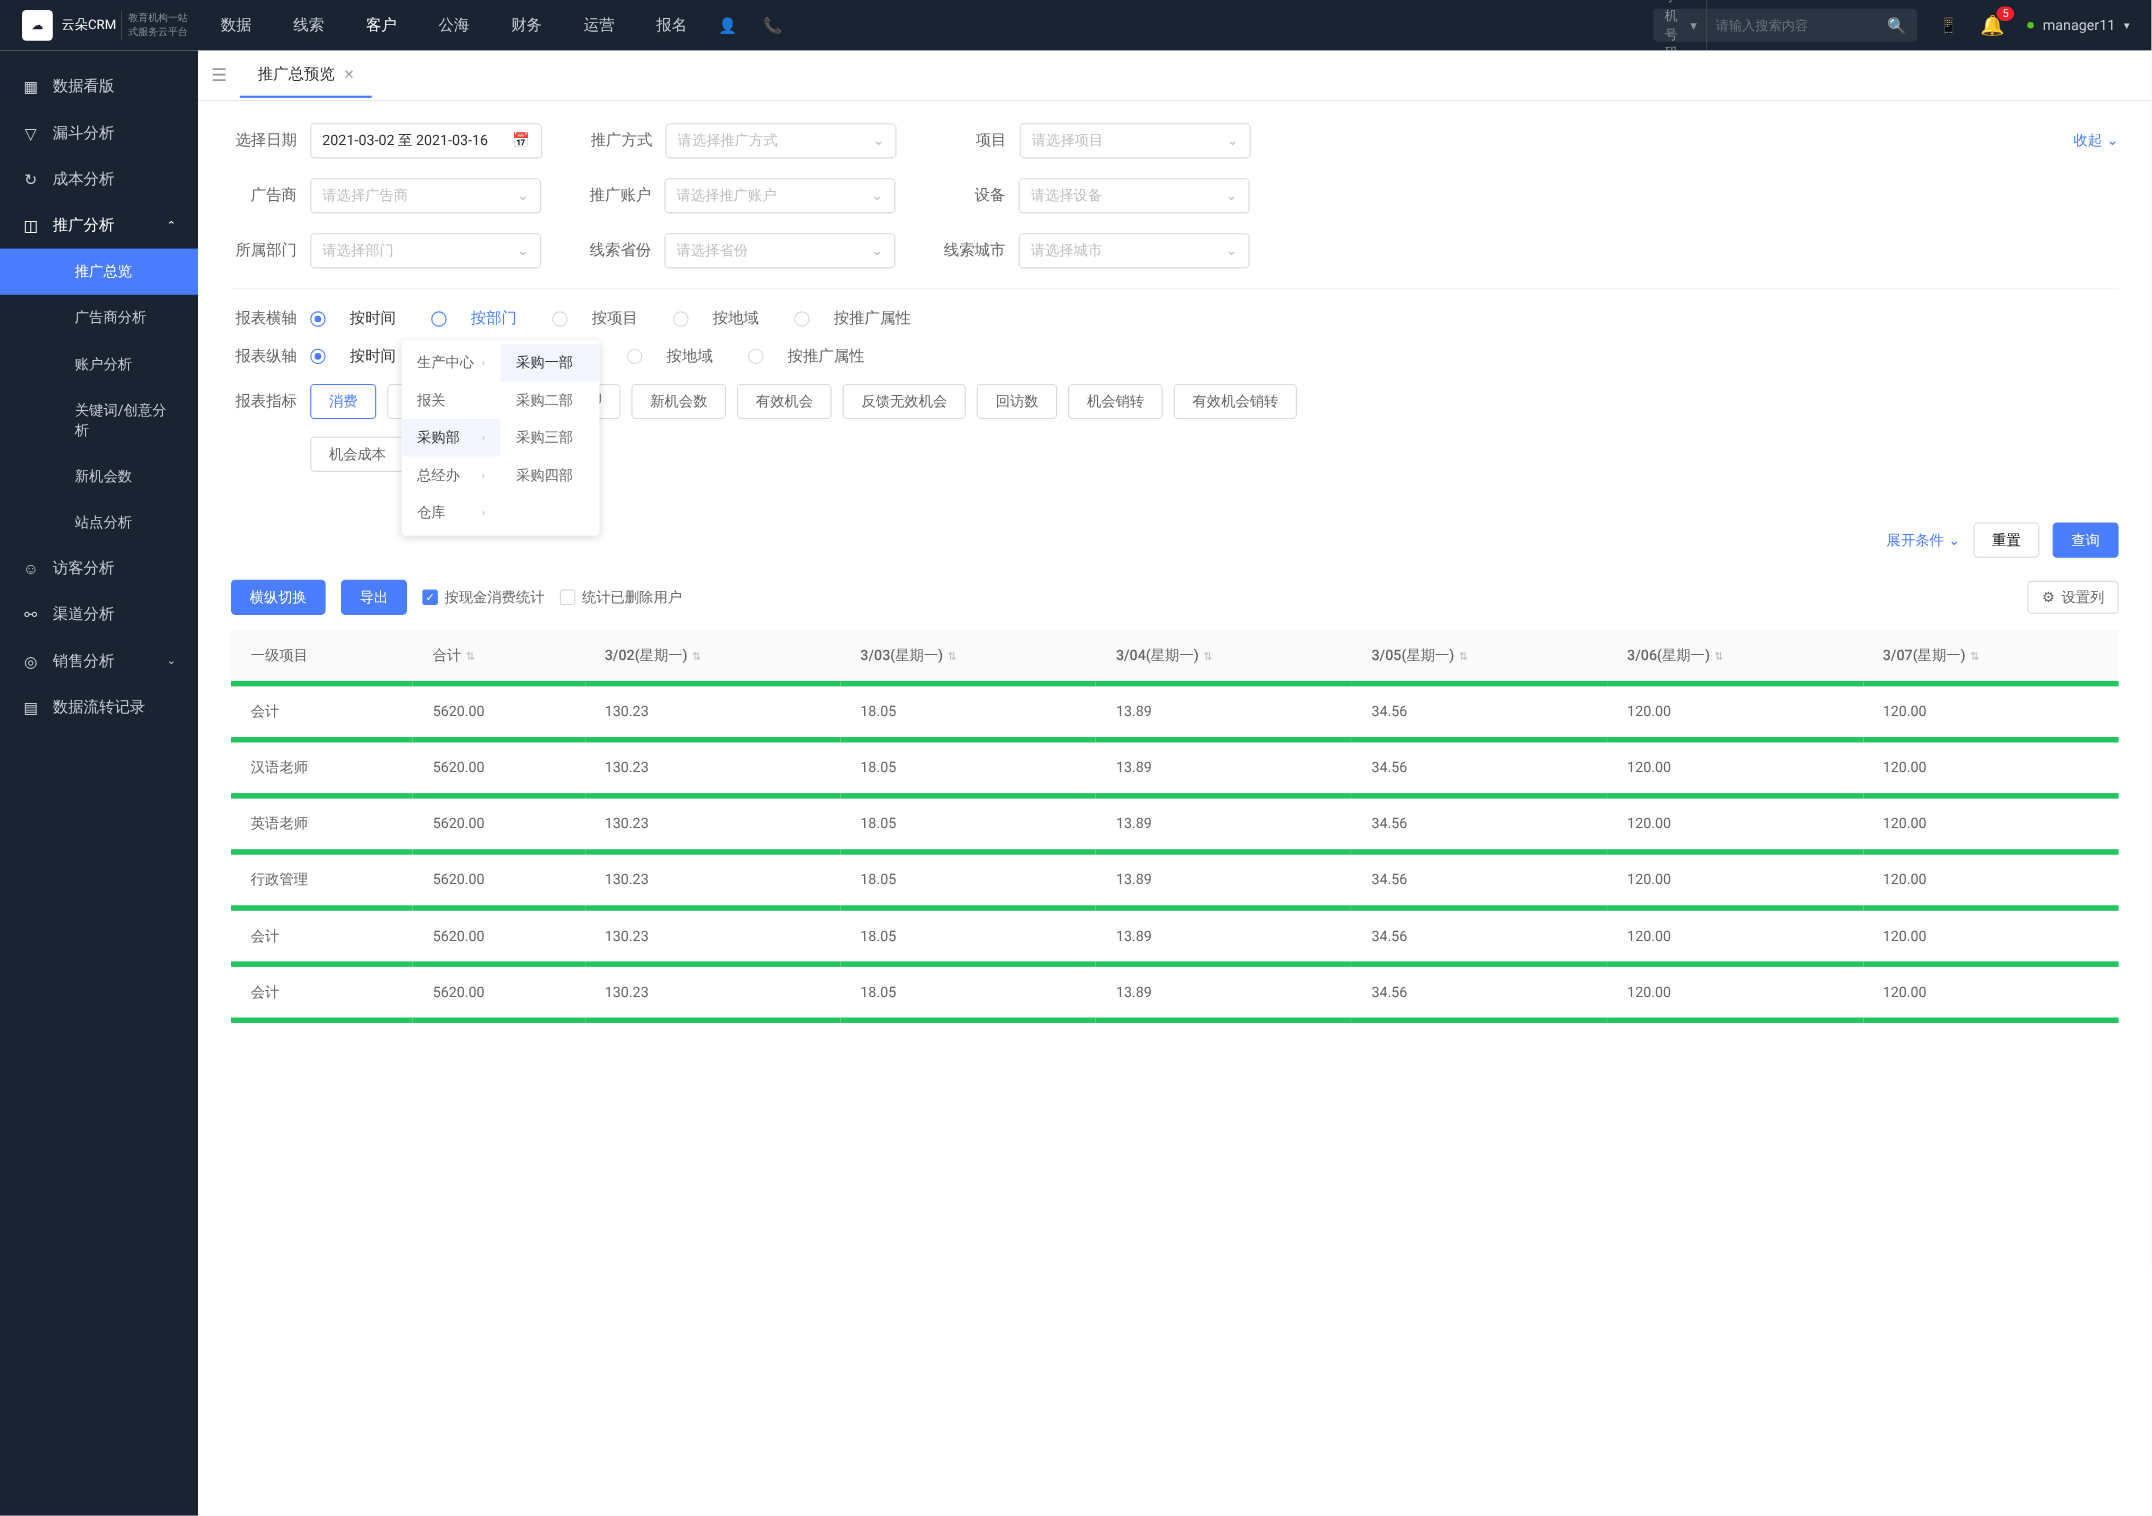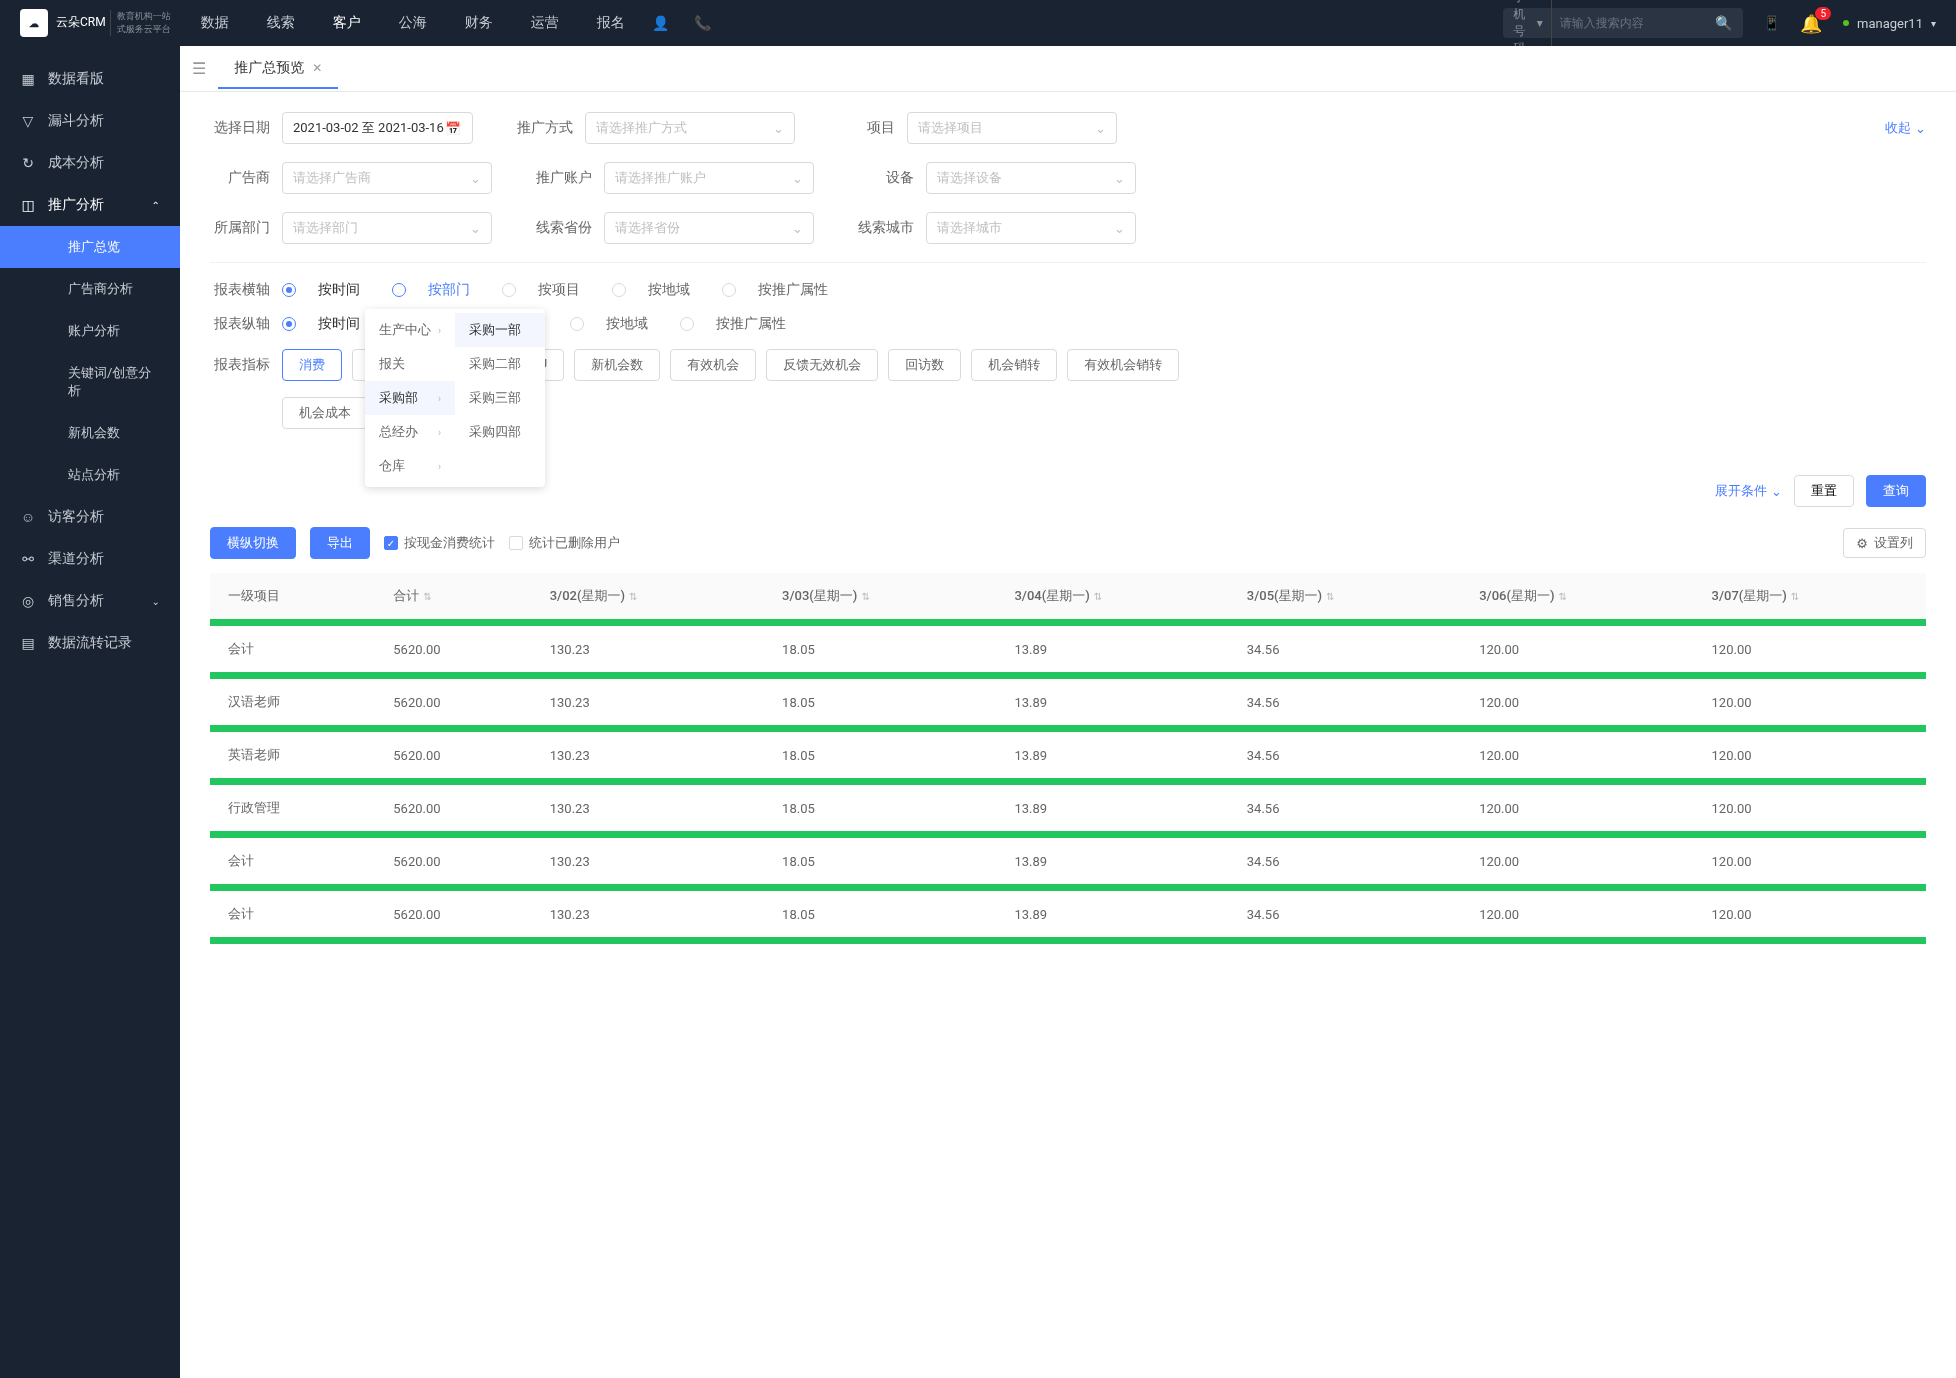--- a/index.html
+++ b/index.html
@@ -31,21 +31,21 @@
 .main{flex:1;background:#fff;overflow-y:auto;position:relative}
 .tab-bar{display:flex;align-items:center;border-bottom:1px solid #e8e8e8;padding:0 12px;height:46px}
 .collapse-btn{color:#999;font-size:16px;margin-right:12px;cursor:pointer}
 .tab{padding:10px 16px;border-bottom:2px solid #4a7eff;color:#333;font-size:14px;display:flex;align-items:center;gap:8px}
 .tab-close{color:#999;font-size:12px;cursor:pointer}
 .form-area{padding:20px 30px}
 .form-row{display:flex;align-items:center;gap:40px;margin-bottom:18px}
 .form-group{display:flex;align-items:center;gap:12px}
 .form-label{width:60px;text-align:right;color:#666;font-size:14px}
 .form-input{width:210px;height:32px;border:1px solid #d9d9d9;border-radius:4px;padding:0 10px;font-size:13px;color:#333;display:flex;align-items:center;justify-content:space-between}
-.form-input.date{width:191px}
+.form-input.date{width:211px}
 .placeholder{color:#bfbfbf}
 .link-collapse{color:#4a7eff;font-size:13px;cursor:pointer;margin-left:auto;display:flex;align-items:center;gap:4px}
 .radio-row{display:flex;align-items:center;gap:12px;margin-bottom:16px}
 .radio-label{width:60px;text-align:right;color:#666;font-size:14px}
 .radio-opts{display:flex;gap:32px}
 .radio{display:flex;align-items:center;gap:22px;cursor:pointer;font-size:14px;color:#666}
 .radio-circle{width:14px;height:14px;border:1px solid #d9d9d9;border-radius:50%;display:inline-flex;align-items:center;justify-content:center}
 .radio.checked .radio-circle{border-color:#4a7eff}
 .radio.checked .radio-circle::after{content:"";width:6px;height:6px;background:#4a7eff;border-radius:50%}
 .radio.checked{color:#333}
@@ -62,21 +62,21 @@
 .dd-arrow{color:#bbb;font-size:10px}
 .actions{display:flex;justify-content:flex-end;align-items:center;gap:12px;padding:10px 30px 20px}
 .btn{padding:6px 16px;border:1px solid #d9d9d9;border-radius:4px;font-size:13px;cursor:pointer;background:#fff}
 .btn-primary{background:#4a7eff;color:#fff;border-color:#4a7eff}
 .table-tools{display:flex;align-items:center;gap:14px;padding:0 30px 14px}
 .checkbox{display:flex;align-items:center;gap:6px;font-size:13px;color:#666}
 .cb{width:14px;height:14px;border:1px solid #d9d9d9;border-radius:2px;display:inline-flex;align-items:center;justify-content:center}
 .cb.checked{background:#4a7eff;border-color:#4a7eff;color:#fff;font-size:10px}
 .cols-btn{margin-left:auto;padding:5px 12px;border:1px solid #d9d9d9;border-radius:4px;font-size:13px;display:flex;align-items:center;gap:6px;color:#666}
 .table{width:100%;border-collapse:collapse}
-.table th,.table td{padding:14px 18px;text-align:left;font-size:13px;color:#666;border-bottom:7px solid #22c55e}
+.table th,.table td{padding:14px 18px;text-align:left;font-size:13px;color:#666;border-bottom:5px solid #22c55e}
 .table th{background:#fafafa;font-weight:500}
 .table-wrap{padding:0 30px;position:relative}
 .sort{color:#bbb;font-size:10px;margin-left:4px}
 </style>
 </head>
 <body>
 
 <div class="topbar">
   <div class="logo">
     <div class="logo-icon">☁</div>

